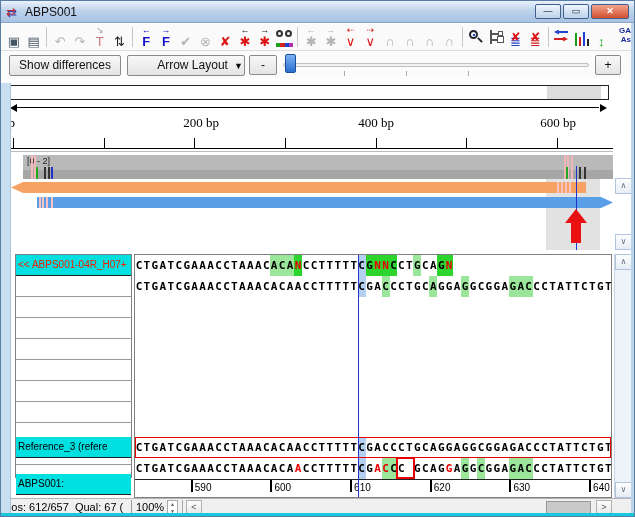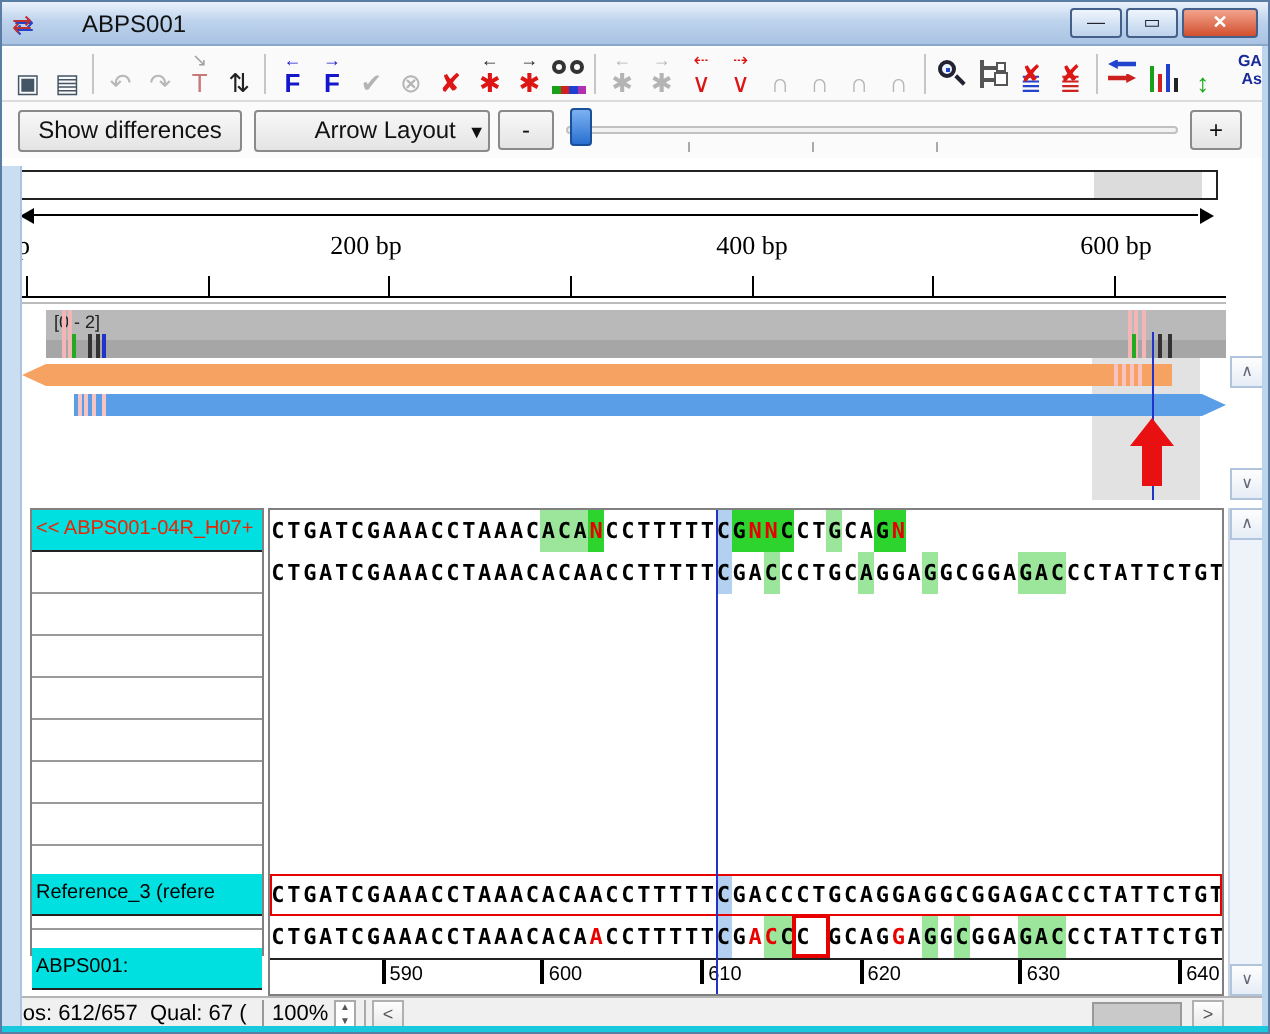--- a/index.html
+++ b/index.html
@@ -4,21 +4,21 @@
 <style>
   html,body{margin:0;padding:0;background:#dce6f2;}
   *{box-sizing:border-box;}
   .window{position:relative;width:635px;height:517px;background:#ffffff;border:1px solid #5a7da3;
           font-family:"Liberation Sans",sans-serif;overflow:hidden;}
   
   .titlebar{position:absolute;top:0;left:0;right:0;height:22px;
     background:linear-gradient(#eaf2fc,#bed3ec 45%,#a9c3e3);border-bottom:1px solid #8aa6c9;
     display:flex;align-items:center;padding:0 5px;}
   .appicon{font-size:12px;color:#c03030;text-shadow:1px 1px 0 #2244cc;width:16px;}
-  .wtitle{font-size:12px;color:#111;margin-left:19px;}
+  .wtitle{font-size:12px;color:#111;margin-left:3px;}
   .winbtns{margin-left:auto;display:flex;gap:2px;}
   .winbtn{width:26px;height:15px;border:1px solid #44608a;border-radius:2px;
     background:linear-gradient(#eef5fd,#bdd2ec);font-size:9px;line-height:12px;text-align:center;color:#223;}
   .winbtn.close{width:38px;background:linear-gradient(#f2a38c,#d2502f);color:#fff;font-weight:bold;}
   
   .toolbar{position:absolute;top:23px;left:0;right:0;height:27px;background:#fafafa;
     border-bottom:1px solid #dcdcdc;display:flex;align-items:center;padding:0 3px;}
   .tbico{position:relative;width:20px;height:23px;display:block;text-align:center;cursor:default;}
   .tbico .main{position:absolute;left:0;right:0;bottom:0;font-size:13px;line-height:15px;}
   .tbico .top{position:absolute;top:0;left:0;right:0;font-size:9px;line-height:8px;}
@@ -283,21 +283,21 @@
   </div>
 
   <div class="rangebar">
     <div class="rangesel"></div>
   </div>
   <div class="spanline"></div>
   <div class="arrl"></div>
   <div class="arrr"></div>
   <div id="bpruler">
       <span class="bplabel" style="left: 1px; width: 50px;">bp</span>
-      <span class="bplabel" style="left: 157px; width: 50px; text-align: center;">200 bp</span>
+      <span class="bplabel" style="left: 168px; width: 50px; text-align: right;">200 bp</span>
       <span class="bplabel" style="left: 350px; width: 50px; text-align: center;">400 bp</span>
       <span class="bplabel" style="left: 532px; width: 50px; text-align: center;">600 bp</span>
       <div class="bptick" style="left: 12px;"></div>
       <div class="bptick" style="left: 103px;"></div>
       <div class="bptick" style="left: 193px;"></div>
       <div class="bptick" style="left: 284px;"></div>
       <div class="bptick" style="left: 375px;"></div>
       <div class="bptick" style="left: 465px;"></div>
       <div class="bptick" style="left: 556px;"></div>
     </div>

